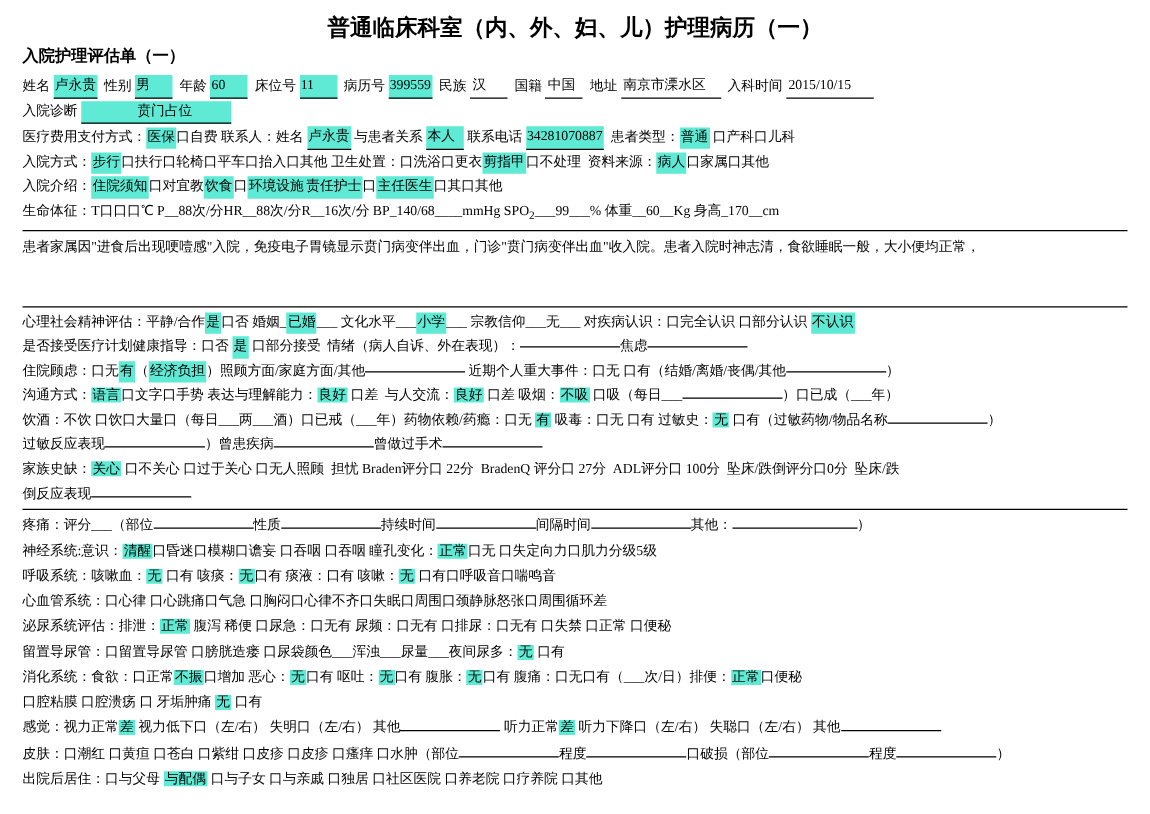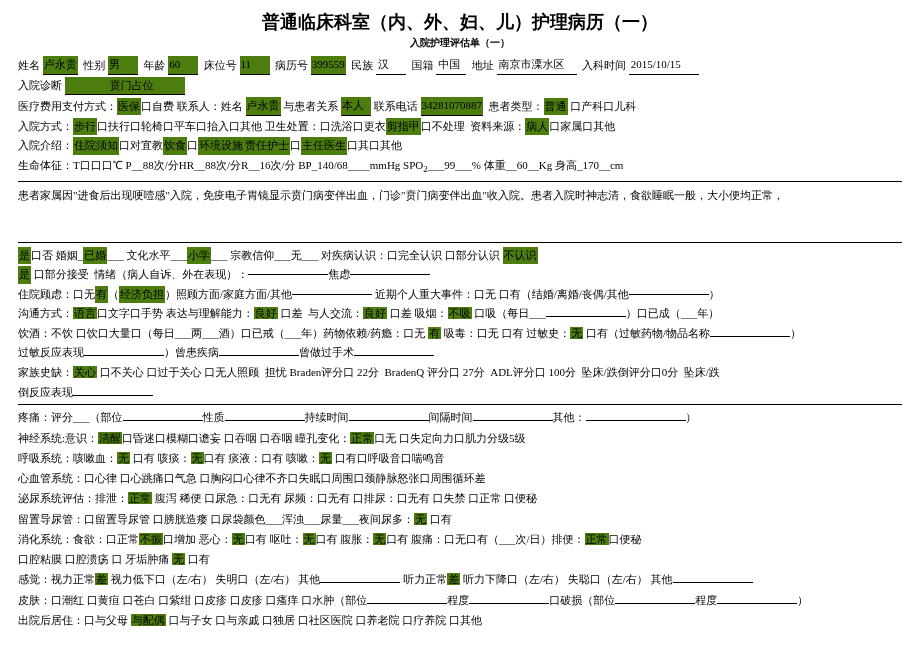--- a/index.html
+++ b/index.html
@@ -12,22 +12,22 @@
       min-height: 651px;
       padding: 10px 18px;
     }
     .page-title {
       text-align: center;
       font-size: 18px;
       font-weight: bold;
       margin-bottom: 2px;
     }
     .page-subtitle {
-      text-align: center;
-      font-size: 10px;
+      text-align: left;
+      font-size: 13px;
       font-weight: bold;
       margin-bottom: 6px;
     }
     .row {
       display: flex;
       flex-wrap: wrap;
       align-items: center;
       margin-bottom: 2px;
       line-height: 1.6;
     }
@@ -35,21 +35,21 @@
       white-space: nowrap;
     }
     .field-value {
       display: inline-block;
       min-width: 30px;
       border-bottom: 1px solid #000;
       padding: 0 2px;
       font-size: 11px;
     }
     .highlight {
-      background-color: #4d7c0f;
+      background-color: #5eead4;
       color: #000;
       padding: 0 1px;
     }
     .text-block {
       line-height: 1.7;
       margin-bottom: 3px;
     }
     .divider {
       border: none;
       border-top: 1px solid #000;
@@ -137,25 +137,27 @@
 
 <div class="text-block" style="font-size:11px; line-height:1.7;">
   <span>患者家属因"进食后出现哽噎感"入院，免疫电子胃镜显示贲门病变伴出血，门诊"贲门病变伴出血"收入院。患者入院时神志清，食欲睡眠一般，大小便均正常，</span><br>
 </div>
 
 <div style="height:30px;"></div>
 
 <hr class="divider">
 
 <div class="row">
+  <span>心理社会精神评估：平静/合作</span>
   <span class="highlight">是</span>口否&nbsp;婚姻_
   <span class="highlight">已婚</span>___&nbsp;文化水平___<span class="highlight">小学</span>___&nbsp;宗教信仰___无___&nbsp;对疾病认识：口完全认识 口部分认识&nbsp;<span class="highlight">不认识</span>
 </div>
 
 <div class="row">
+  <span>是否接受医疗计划健康指导：口否&nbsp;</span>
   <span class="highlight">是</span>&nbsp;口部分接受&nbsp;&nbsp;情绪（病人自诉、外在表现）：<span class="long-blank"></span>焦虑<span class="long-blank"></span>
 </div>
 
 <div class="row">
   <span>住院顾虑：口无</span>
   <span class="highlight">有</span>（<span class="highlight">经济负担</span>）照顾方面/家庭方面/其他<span class="long-blank"></span>&nbsp;近期个人重大事件：口无&nbsp;口有（结婚/离婚/丧偶/其他<span class="long-blank"></span>）
 </div>
 
 <div class="row">
   <span>沟通方式：<span class="highlight">语言</span>口文字口手势&nbsp;表达与理解能力：<span class="highlight">良好</span>&nbsp;口差&nbsp;&nbsp;与人交流：<span class="highlight">良好</span>&nbsp;口差&nbsp;吸烟：<span class="highlight">不吸</span>&nbsp;口吸（每日___<span class="long-blank"></span>）口已成（___年）</span>

